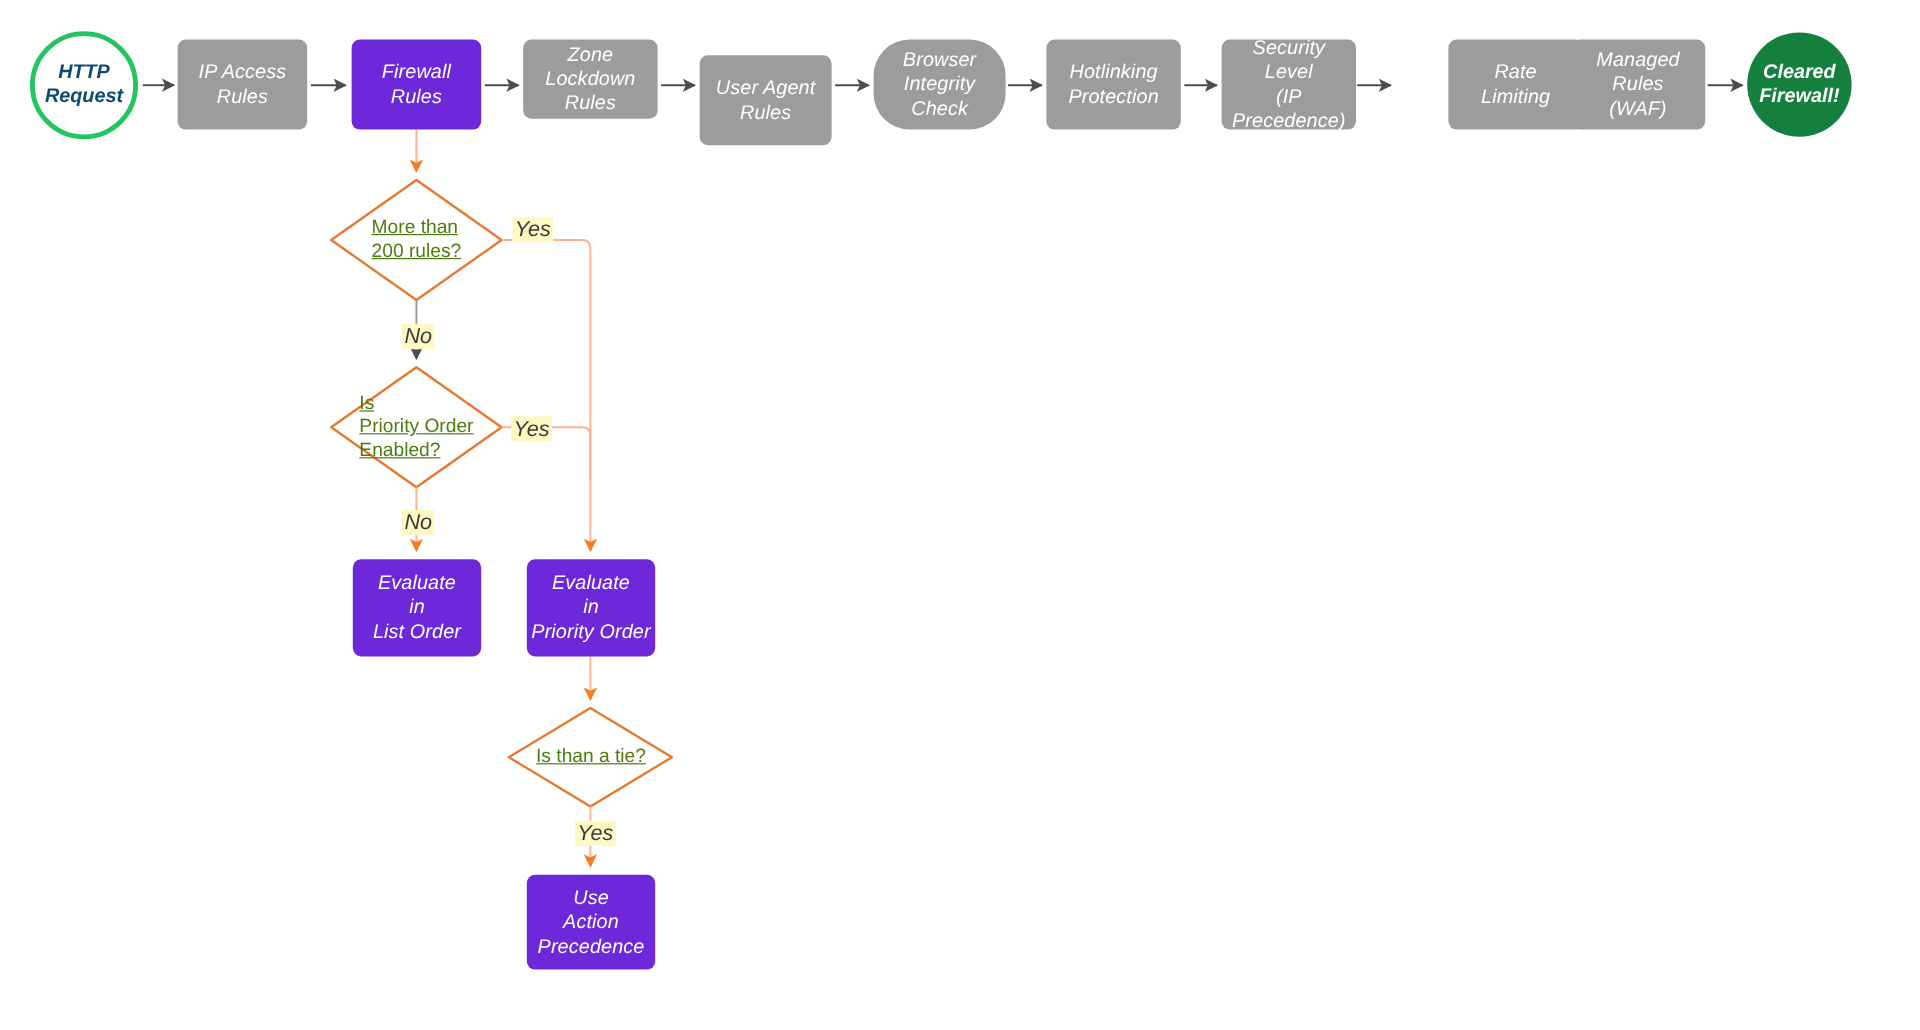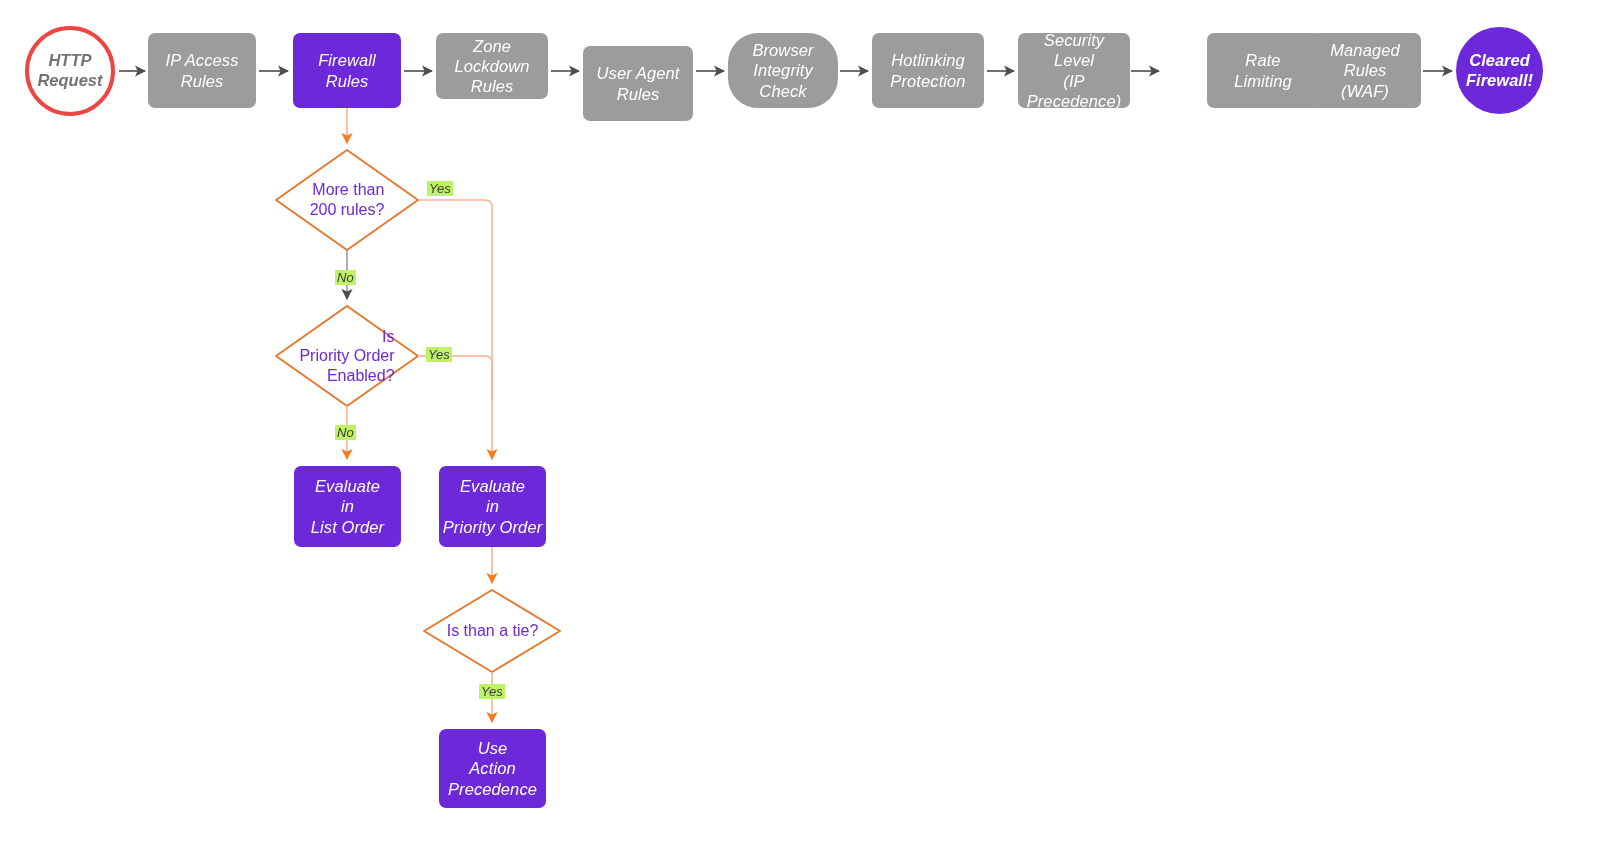--- a/index.html
+++ b/index.html
@@ -47,48 +47,49 @@
   
   .circle {
     border-radius: 50%;
     font-style: italic;
     font-weight: bold;
     font-size: 16.5px;
     line-height: 1.2;
   }
   .circle-start {
     background: #ffffff;
-    border: 4px solid #ef4444;
-    color: #737373;
+    border: 4px solid #22c55e;
+    color: #0c4a6e;
   }
   .circle-end {
-    background: #6d28d9;
+    background: #15803d;
     color: #ffffff;
   }
   
   .diamond-label {
     position: absolute;
     display: flex;
     align-items: center;
     justify-content: center;
-    text-align: right;
+    text-align: left;
     font-size: 16px;
-    color: #6d28d9;
+    color: #4d7c0f;
     line-height: 1.22;
     white-space: pre-line;
     pointer-events: none;
+    text-decoration: underline;
   }
   
   .edge-label {
     position: absolute;
     font-style: italic;
-    font-size: 13px;
+    font-size: 18px;
     color: #3a3a3a;
     white-space: nowrap;
-    background: #bef264;
+    background: #fef9c3;
     padding: 0 2px;
   }
 </style>
 </head>
 <body>
 
 <svg id="canvas" viewBox="0 0 1600 858" xmlns="http://www.w3.org/2000/svg">
   <defs>
     <marker id="arrow-gray" viewBox="0 0 10 10" refX="9" refY="5" markerWidth="7" markerHeight="7" orient="auto-start-reverse">
       <path d="M 0 0 L 10 5 L 0 10 L 2.4 5 z" fill="#4d4d4d"></path>

